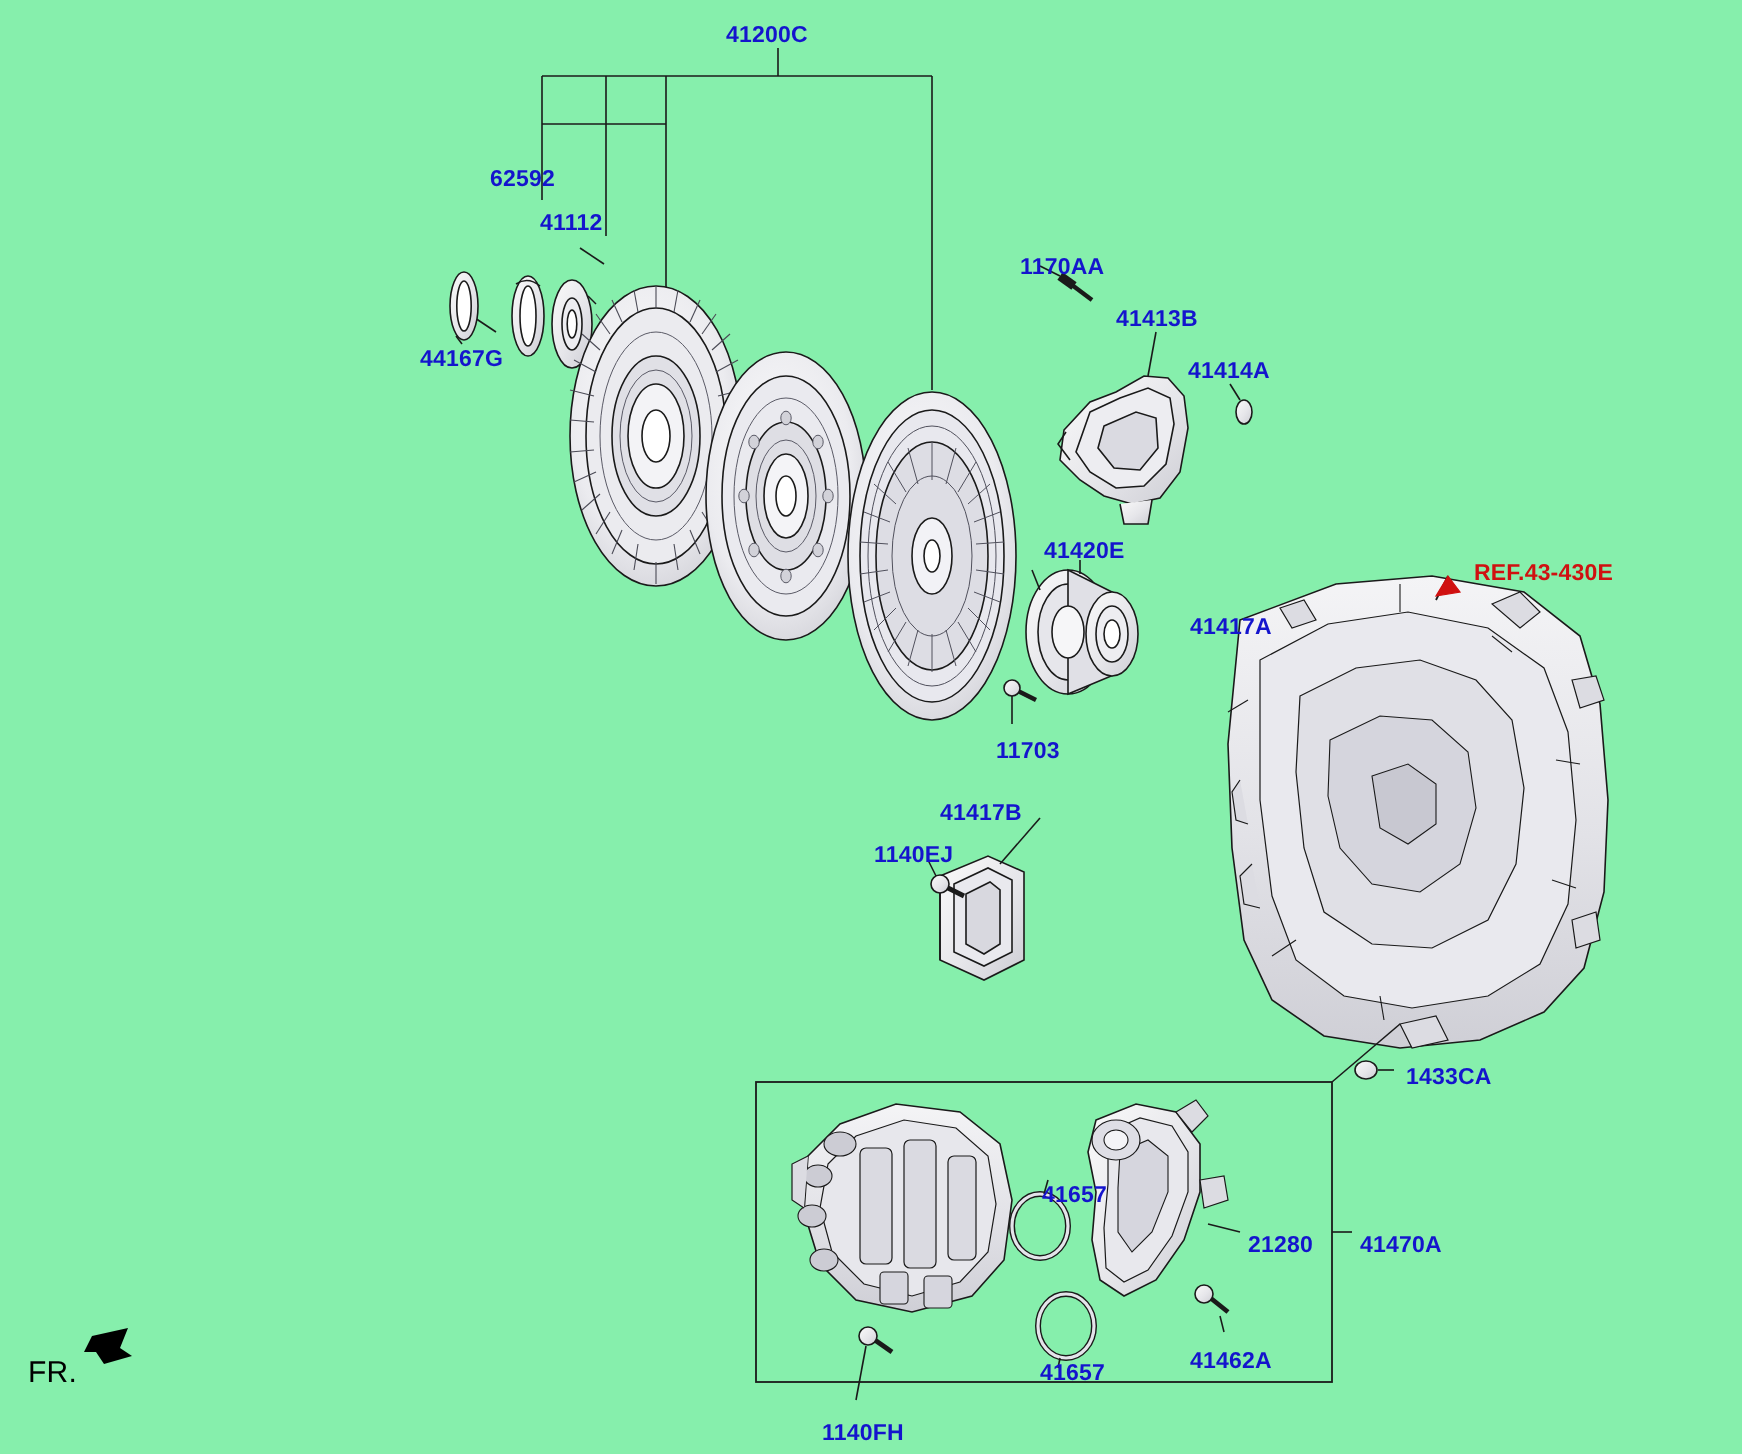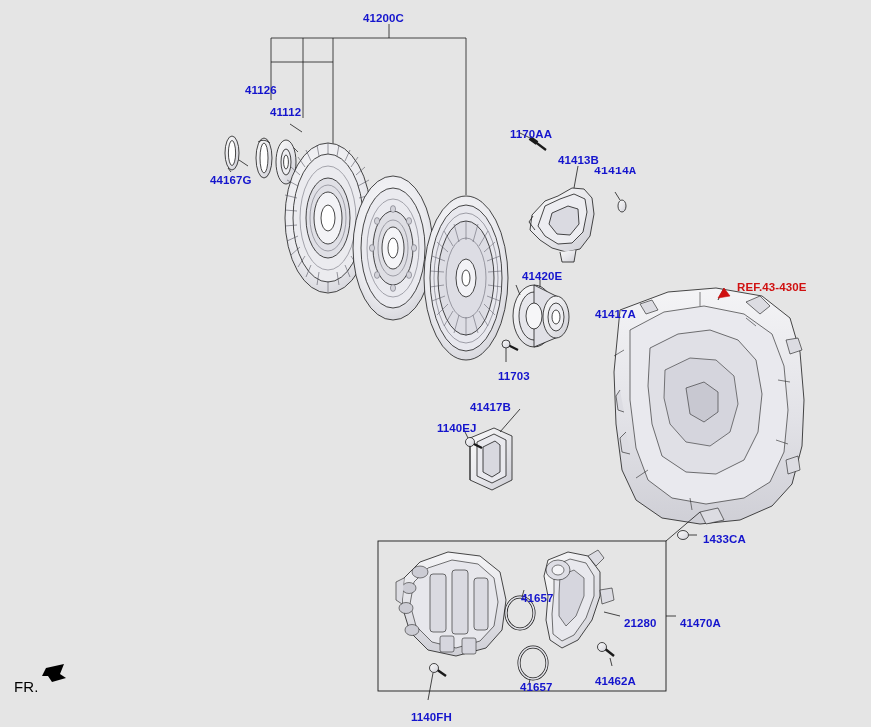--- a/index.html
+++ b/index.html
@@ -4,21 +4,21 @@
 <style>
   html, body {
     margin: 0;
     padding: 0;
     background: #ffffff;
   }
   #root {
     position: relative;
     width: 871px;
     height: 727px;
-    background: #e5e5e5;
+    background: #86efac;
     font-family: "Liberation Sans", sans-serif;
     overflow: hidden;
   }
   #diagram-svg {
     position: absolute;
     left: 0;
     top: 0;
     width: 871px;
     height: 727px;
   }
@@ -367,26 +367,26 @@
       </g>
 
       <g fill="#000000" stroke="none">
         <path d="M46 668 L64 664 L60 674 L66 678 L52 682 L48 676 L42 676 Z"></path>
       </g>
 
     </g>
   </svg>
 
   <div class="label" style="left:363px; top:12px;">41200C</div>
-  <div class="label" style="left:245px; top:84px;">41126</div>
+  <div class="label" style="left:245px; top:84px;">62592</div>
   <div class="label" style="left:270px; top:106px;">41112</div>
   <div class="label" style="left:210px; top:174px;">44167G</div>
   <div class="label" style="left:510px; top:128px;">1170AA</div>
   <div class="label" style="left:558px; top:154px;">41413B</div>
-  <div class="label" style="left:594px; top:164px;font-family:Liberation Mono, monospace;">41414A</div>
+  <div class="label" style="left:594px; top:180px;">41414A</div>
   <div class="label ref" style="left:737px; top:281px;">REF.43-430E</div>
   <div class="label" style="left:522px; top:270px;">41420E</div>
   <div class="label" style="left:595px; top:308px;">41417A</div>
   <div class="label" style="left:498px; top:370px;">11703</div>
   <div class="label" style="left:470px; top:401px;">41417B</div>
   <div class="label" style="left:437px; top:422px;">1140EJ</div>
   <div class="label" style="left:703px; top:533px;">1433CA</div>
   <div class="label" style="left:521px; top:592px;">41657</div>
   <div class="label" style="left:624px; top:617px;">21280</div>
   <div class="label" style="left:680px; top:617px;">41470A</div>

